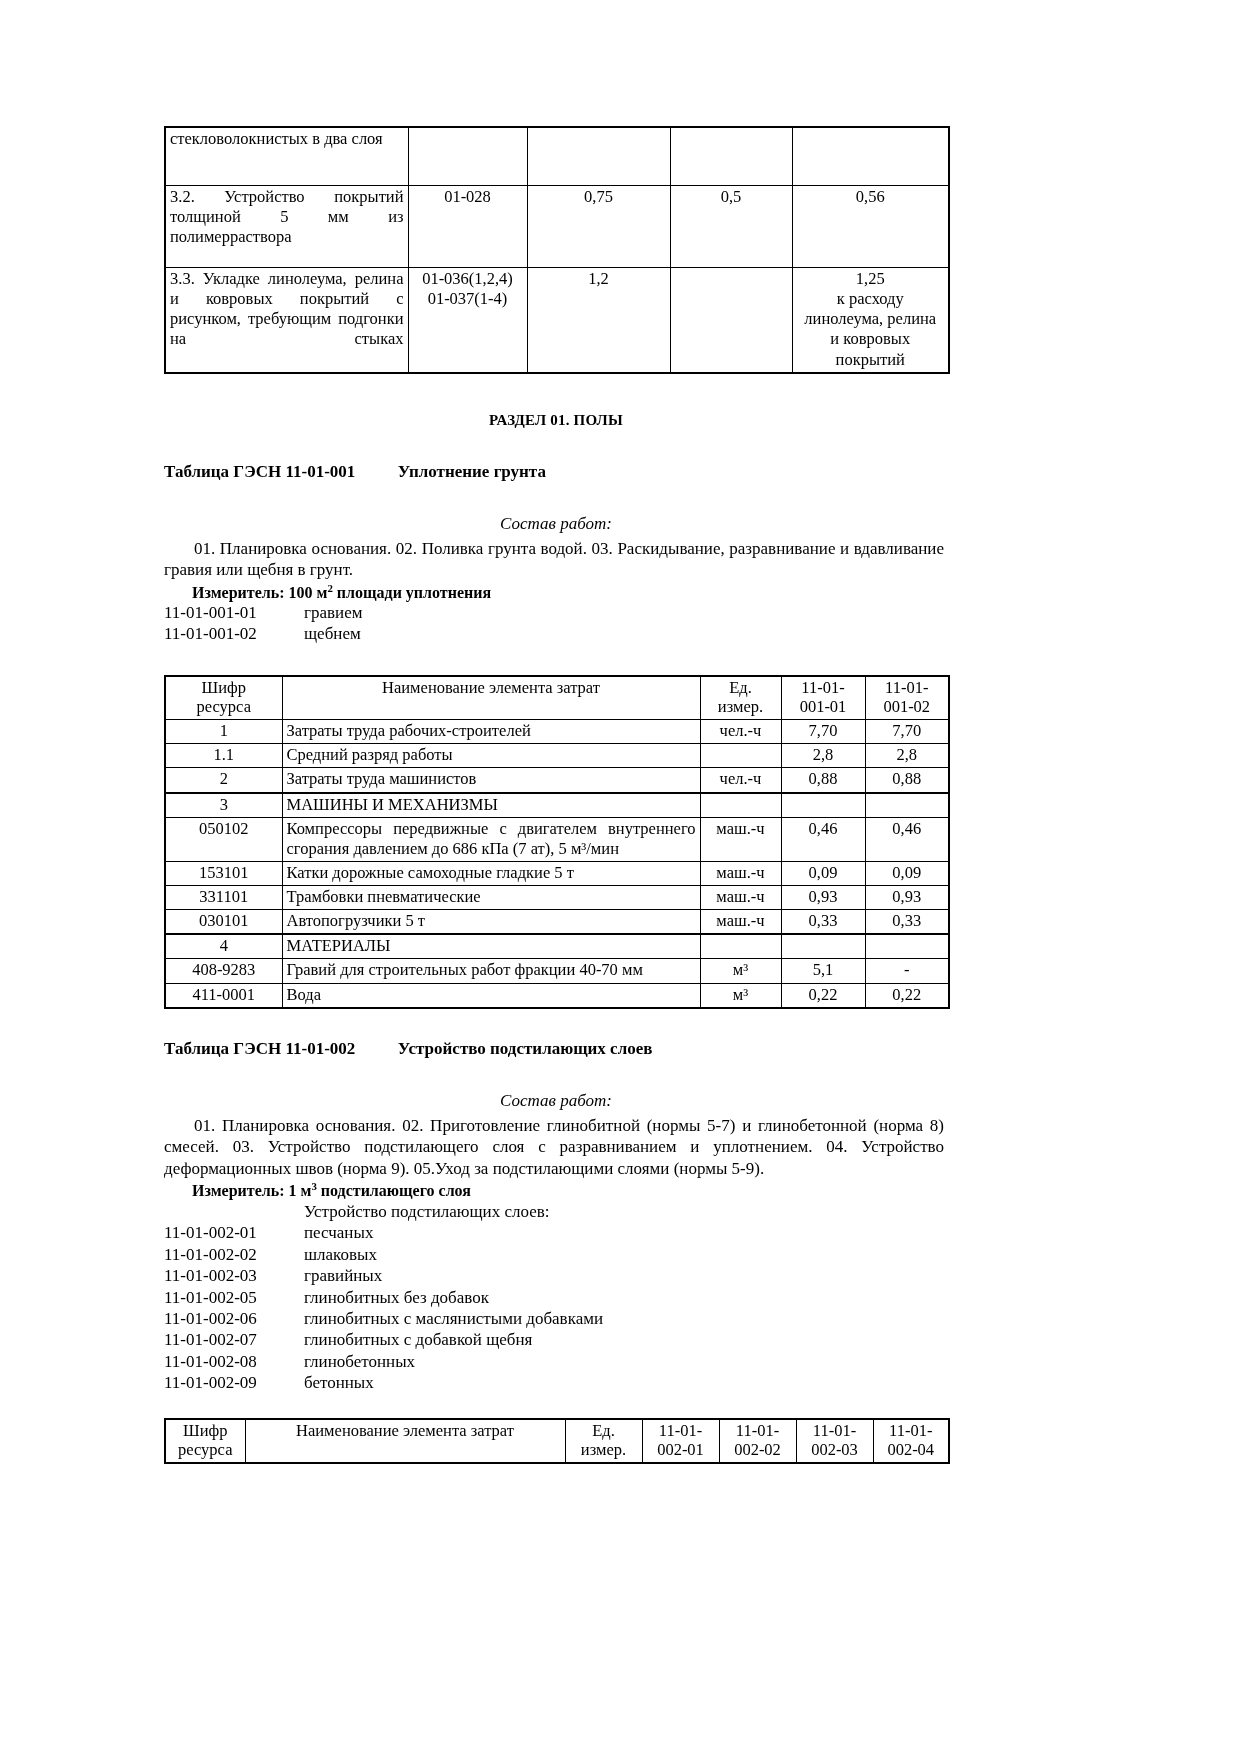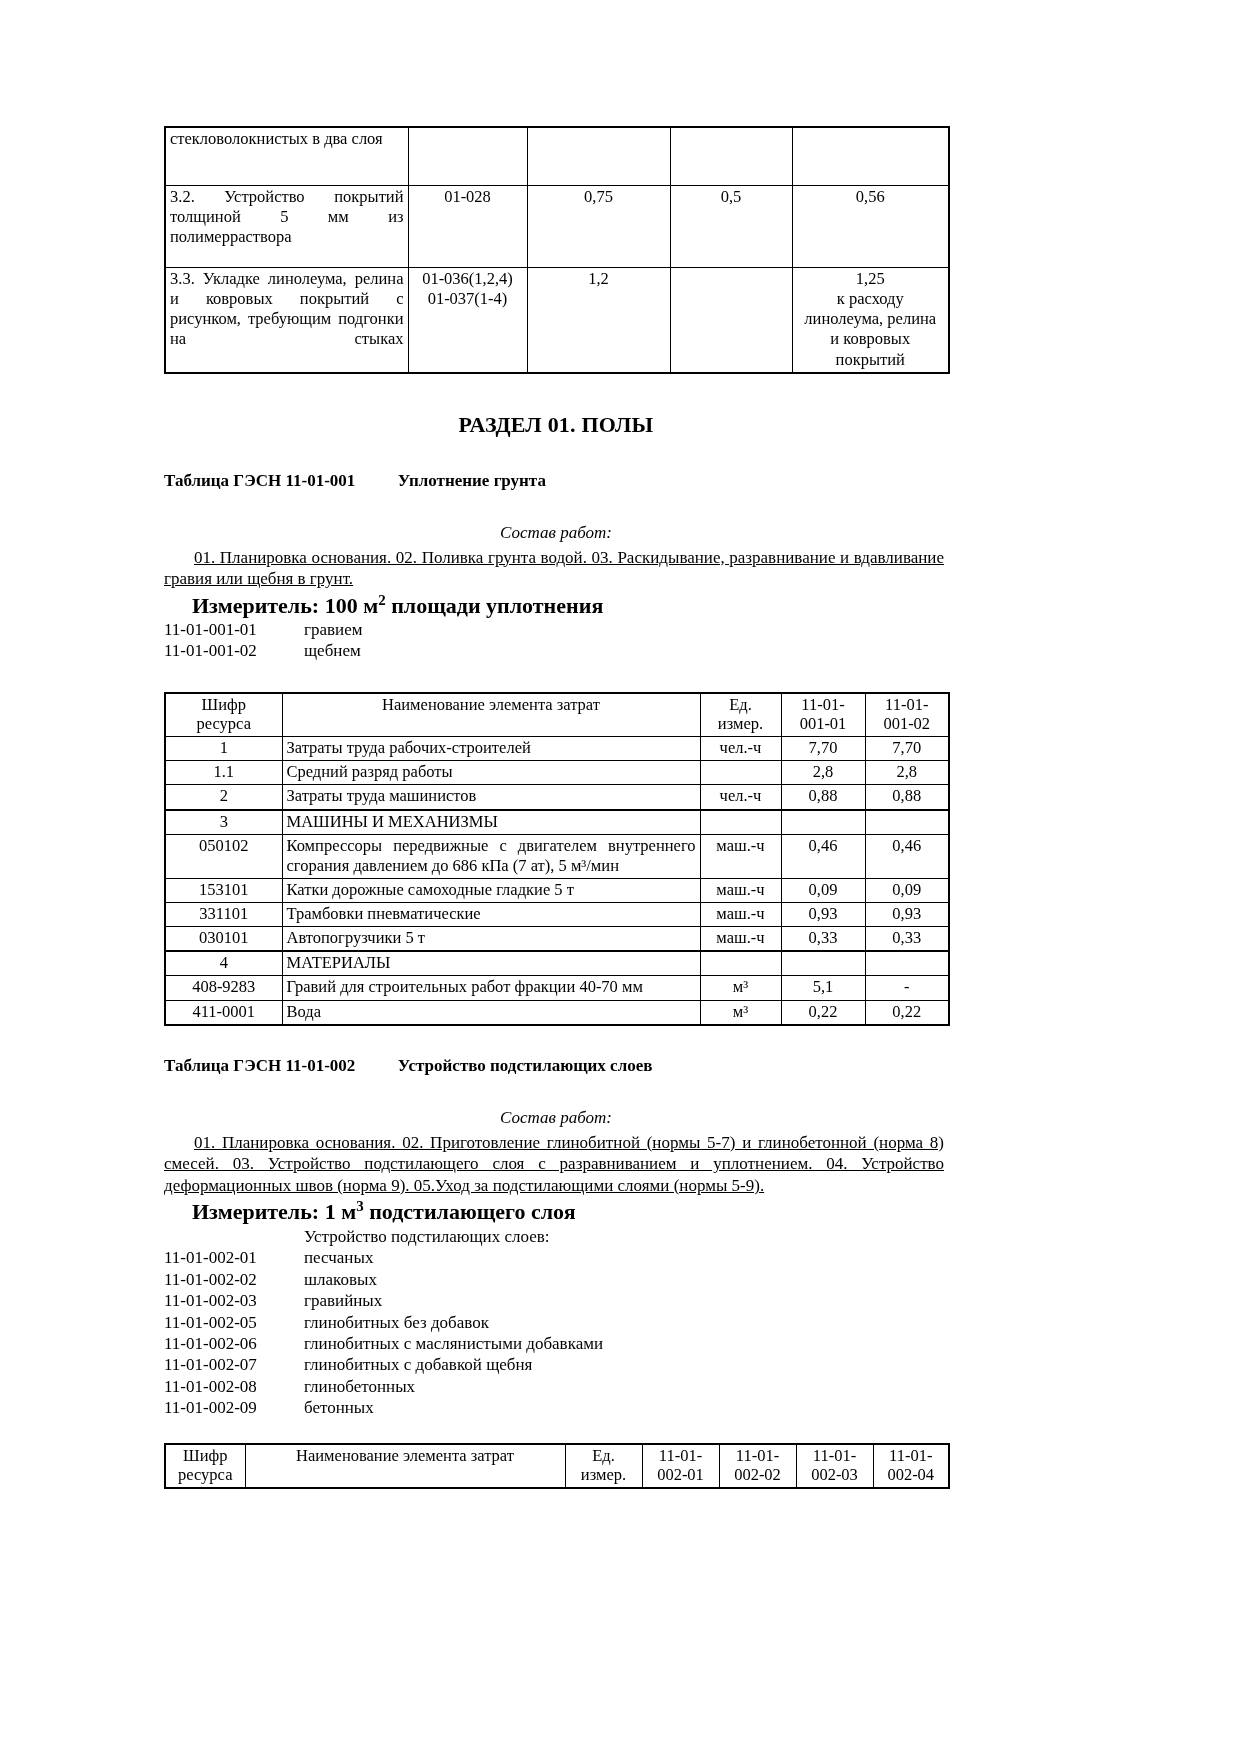--- a/index.html
+++ b/index.html
@@ -51,21 +51,21 @@
   .just { text-align: justify; text-align-last: justify; }
   .just-last-left { text-align: justify; text-align-last: left; }
   .ctr { text-align: center; }
   .lft { text-align: left; }
   .bold { font-weight: bold; }
 
   
   .section-title {
     text-align: center;
     font-weight: bold;
-    font-size: 22px;
+    font-size: 15px;
     margin: 38px 0 0 0;
     letter-spacing: 0.2px;
   }
   .table-caption {
     font-weight: bold;
     font-size: 17px;
     margin: 33px 0 0 0;
     white-space: pre;
   }
   .sostav {
@@ -73,24 +73,23 @@
     font-style: italic;
     font-size: 17px;
     margin: 32px 0 0 0;
   }
   .para {
     font-size: 17px;
     line-height: 1.27;
     margin: 4px 4px 0 0;
     text-align: justify;
     text-indent: 30px;
-    text-decoration: underline;
   }
   .izmeritel {
-    font-size: 22px;
+    font-size: 16px;
     font-weight: bold;
     margin: 3px 0 0 28px;
   }
   .list-head {
     font-size: 17px;
     margin: 2px 0 0 140px;
   }
   .code-row {
     font-size: 17px;
     line-height: 1.26;

